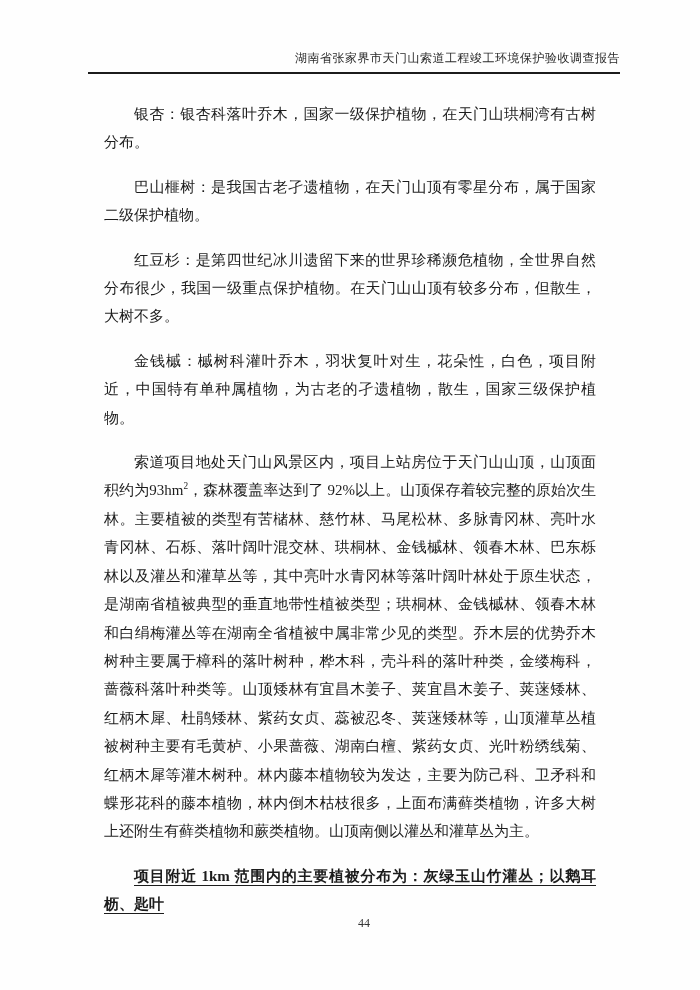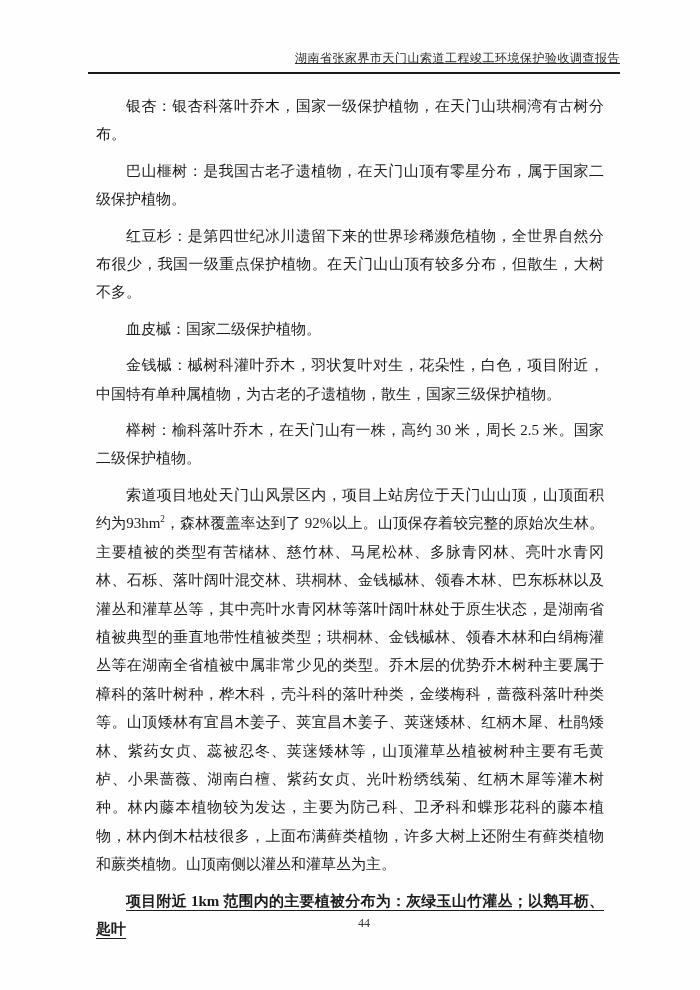--- a/index.html
+++ b/index.html
@@ -19,41 +19,40 @@
   .header {
     position: absolute;
     top: 50px;
     left: 88px;
     right: 80px;
     text-align: right;
     font-size: 12px;
     letter-spacing: 0.5px;
     color: #2a2a2a;
     padding-bottom: 20px;
-    text-decoration: underline;
   }
   .header-rule {
     position: absolute;
     top: 72px;
     left: 88px;
     right: 80px;
     height: 0;
     border-top: 2px solid #1b1b1b;
   }
   .doc-body {
     position: absolute;
     top: 84px;
     left: 88px;
     width: 524px;
     font-size: 15px;
     line-height: 28.4px;
     text-align: justify;
   }
   .doc-body p.para {
-    margin: 8px;
+    margin: 16px;
     padding: 0;
     text-indent: 2em;
   }
   .doc-body p.para.bold {
     font-weight: bold;
   }
   .doc-body p.para.underline {
     text-decoration: underline;
     text-underline-offset: 4px;
   }
@@ -78,23 +77,21 @@
 <div class="page">
   <div class="header">
     <span>湖南省张家界市天门山索道工程竣工环境保护验收调查报告</span>
   </div>
   <div class="header-rule"></div>
 
   <div class="doc-body">
       <p class="para"><span>银杏：银杏科落叶乔木，国家一级保护植物，在天门山珙桐湾有古树分布。</span></p>
       <p class="para"><span>巴山榧树：是我国古老孑遗植物，在天门山顶有零星分布，属于国家二级保护植物。</span></p>
       <p class="para"><span>红豆杉：是第四世纪冰川遗留下来的世界珍稀濒危植物，全世界自然分布很少，我国一级重点保护植物。在天门山山顶有较多分布，但散生，大树不多。</span></p>
-      <p class="para"><span>血皮槭：国家二级保护植物。</span></p>
       <p class="para"><span>金钱槭：槭树科灌叶乔木，羽状复叶对生，花朵性，白色，项目附近，中国特有单种属植物，为古老的孑遗植物，散生，国家三级保护植物。</span></p>
-      <p class="para"><span>榉树：榆科落叶乔木，在天门山有一株，高约 30 米，周长 2.5 米。国家二级保护植物。</span></p>
       <p class="para"><span>索道项目地处天门山风景区内，项目上站房位于天门山山顶，山顶面积约为93hm</span><sup>2</sup><span>，森林覆盖率达到了 92%以上。山顶保存着较完整的原始次生林。主要植被的类型有苦槠林、慈竹林、马尾松林、多脉青冈林、亮叶水青冈林、石栎、落叶阔叶混交林、珙桐林、金钱槭林、领春木林、巴东栎林以及灌丛和灌草丛等，其中亮叶水青冈林等落叶阔叶林处于原生状态，是湖南省植被典型的垂直地带性植被类型；珙桐林、金钱槭林、领春木林和白绢梅灌丛等在湖南全省植被中属非常少见的类型。乔木层的优势乔木树种主要属于樟科的落叶树种，桦木科，壳斗科的落叶种类，金缕梅科，蔷薇科落叶种类等。山顶矮林有宜昌木姜子、荚宜昌木姜子、荚蒾矮林、红柄木犀、杜鹃矮林、紫药女贞、蕊被忍冬、荚蒾矮林等，山顶灌草丛植被树种主要有毛黄栌、小果蔷薇、湖南白檀、紫药女贞、光叶粉绣线菊、红柄木犀等灌木树种。林内藤本植物较为发达，主要为防己科、卫矛科和蝶形花科的藤本植物，林内倒木枯枝很多，上面布满藓类植物，许多大树上还附生有藓类植物和蕨类植物。山顶南侧以灌丛和灌草丛为主。</span></p>
       <p class="para bold underline"><span>项目附近 1km 范围内的主要植被分布为：灰绿玉山竹灌丛；以鹅耳枥、匙叶</span></p>
     </div>
 
   <div class="footer">
     <span>44</span>
   </div>
 </div>
 
 </body></html>

